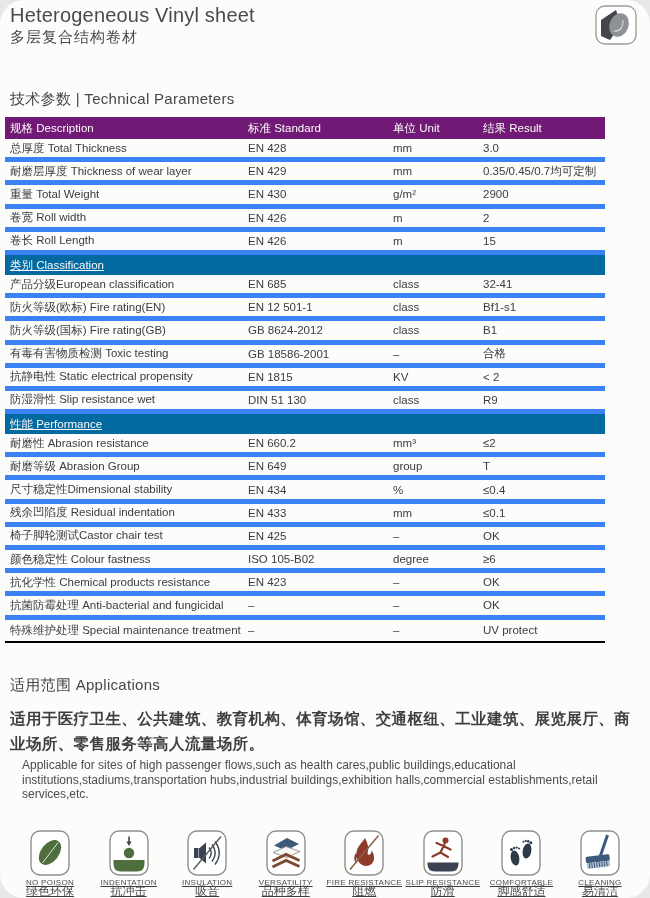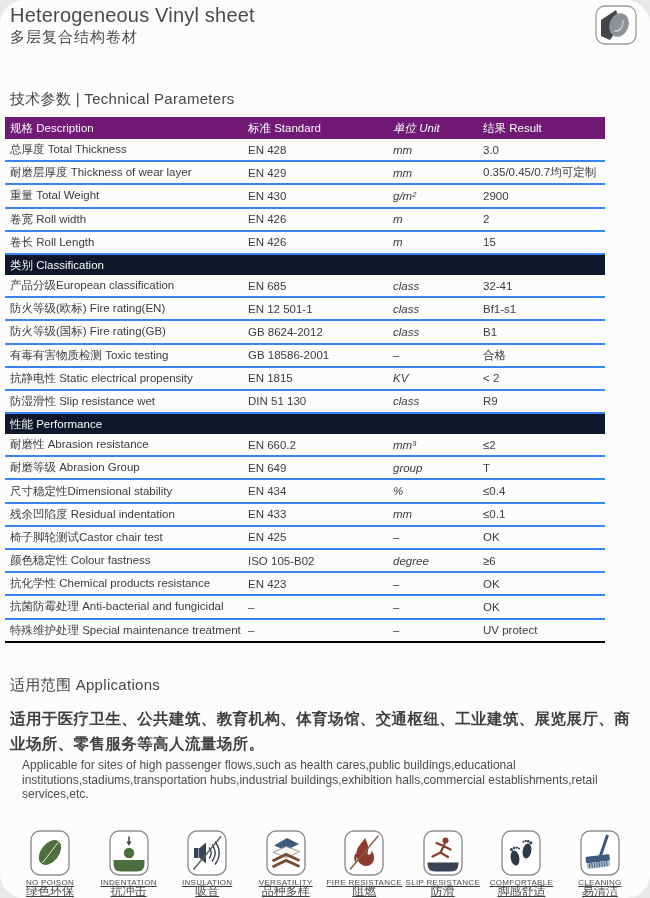--- a/index.html
+++ b/index.html
@@ -13,26 +13,26 @@
   .title   { position:absolute; top:4px;  left:10px; font-size:20px; color:#4a4a4a; letter-spacing:.2px; }
   .subtitle{ position:absolute; top:28px; left:10px; font-size:15px; color:#4a4a4a; letter-spacing:1px; }
   .logo    { position:absolute; top:5px; right:13px; width:42px; height:40px; }
   
   .sec-heading { position:absolute; left:10px; font-size:15px; color:#474747; letter-spacing:.3px; }
   #technical-heading    { top:90px; }
   #applications-heading { top:676px; }
   
   .spec-table { position:absolute; top:117px; left:5px; width:600px; font-size:11.5px; }
   .thead { display:flex; align-items:center; height:22px; background:#701a75; color:#fbfbfa; }
-  .group-bar { height:20px; line-height:20px; background:#0f172a; color:#fbfbfa; padding-left:5px; }
-  .trow { display:flex; align-items:center; height:23.2px; border-bottom:2px solid #3b82f6; color:#3c3c3c; }
+  .group-bar { height:20px; line-height:20px; background:#0369a1; color:#fbfbfa; padding-left:5px;text-decoration:underline; }
+  .trow { display:flex; align-items:center; height:23.2px; border-bottom:5px solid #3b82f6; color:#3c3c3c; }
   #table-body .trow:last-child { border-bottom:2px solid #000000; }
   .c1 { width:243px; padding-left:5px; }
   .c2 { width:145px; }
-  .c3 { width:90px;font-style:italic; }
+  .c3 { width:90px; }
   .c4 { flex:1; }
   
   .apps-zh { position:absolute; top:706px; left:10px; width:632px; font-size:15.5px;
              font-weight:bold; color:#3f3f3f; line-height:25px; letter-spacing:.4px; }
   .apps-en { position:absolute; top:758px; left:22px; width:634px; font-size:12px;
              color:#4c4c4c; line-height:14.5px; }
   
   .icon-row { position:absolute; top:830px; left:0; right:0; display:flex;
               justify-content:space-between; padding:0 13px; }
   .icon-cell { width:74px; display:flex; flex-direction:column; align-items:center;text-decoration:underline; }

